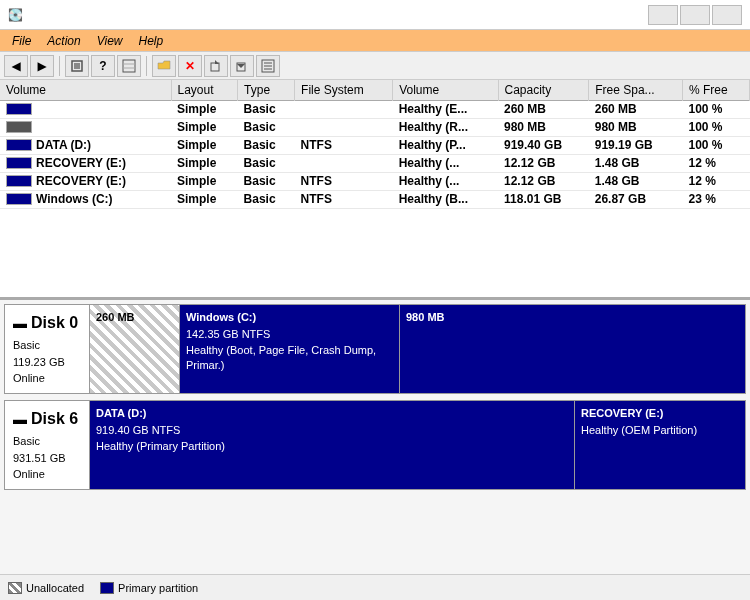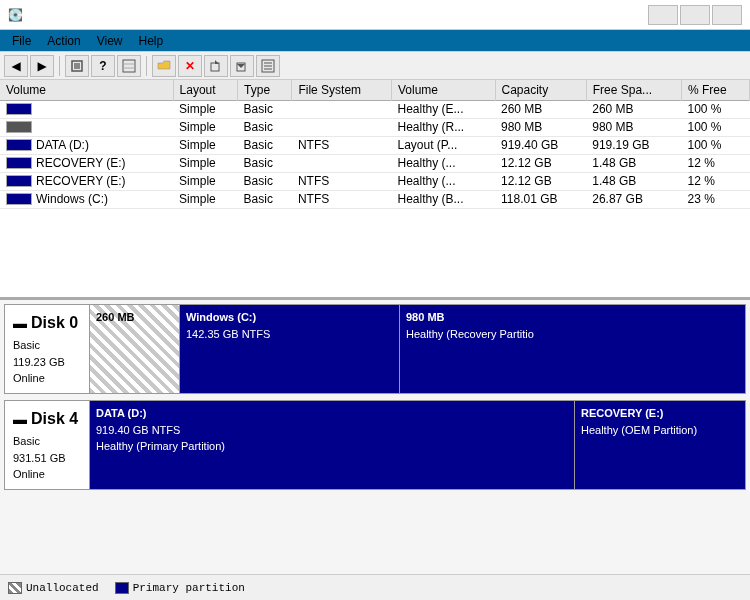--- a/index.html
+++ b/index.html
@@ -40,26 +40,27 @@
       width: 30px; height: 20px;
       background: #e8e8e8;
       border: 1px solid #bbb;
       font-size: 11px;
       display: flex; align-items: center; justify-content: center;
       cursor: pointer;
     }
 
     
     .menu-bar {
-      background: #0369a1;
+      background: #fdba74;
       height: 22px;
       display: flex;
       align-items: center;
       padding: 0 4px;
       border-bottom: 1px solid #ccc;
+      font-style: italic;
     }
     .menu-item {
       padding: 2px 8px;
       cursor: pointer;
       font-size: 12px;
     }
 
     
     .toolbar {
       background: #f0f0f0;
@@ -110,20 +111,21 @@
       border-right: 1px solid #ccc;
       font-weight: normal;
       white-space: nowrap;
       height: 20px;
     }
     tbody td {
       padding: 1px 6px;
       border-bottom: 1px solid #e8e8e8;
       white-space: nowrap;
       height: 18px;
+      font-weight: bold;
     }
     .vol-name {
       display: flex; align-items: center; gap: 4px;
     }
     .vol-bar {
       width: 26px; height: 12px;
       display: inline-block;
     }
 
     
@@ -203,21 +205,20 @@
     
     .legend {
       display: flex;
       align-items: center;
       padding: 6px 8px;
       gap: 16px;
       border-top: 1px solid #ccc;
       background: #f0f0f0;
       height: 26px;
       font-size: 11px;
-      font-family: Liberation Mono, monospace;
     }
     .legend-item {
       display: flex; align-items: center; gap: 4px;
     }
     .legend-box {
       width: 14px; height: 12px; border: 1px solid #666;
     }
     .legend-unalloc {
       background: repeating-linear-gradient(
         45deg,
@@ -353,21 +354,21 @@
           <tr>
             <td>
               <div class="vol-name">
                 <span class="vol-bar" style="background: rgb(0, 0, 139); border: 1px solid rgb(170, 170, 170);"></span>
                 <span>DATA (D:)</span>
               </div>
             </td>
             <td>Simple</td>
             <td>Basic</td>
             <td>NTFS</td>
-            <td>Layout (P...</td>
+            <td>Healthy (P...</td>
             <td>919.40 GB</td>
             <td>919.19 GB</td>
             <td>100 %</td>
           </tr>
           <tr>
             <td>
               <div class="vol-name">
                 <span class="vol-bar" style="background: rgb(0, 0, 139); border: 1px solid rgb(170, 170, 170);"></span>
                 <span>RECOVERY (E:)</span>
               </div>
@@ -425,32 +426,32 @@
   <div>119.23 GB</div>
   <div>Online</div>
         </div>
         <div class="disk-partitions">
           <div class="partition partition-efi" style="flex: 0 0 90px;">
             <div style="font-weight:bold;margin-bottom:2px;">260 MB</div>
           </div>
           <div class="partition partition-windows" style="flex: 0 0 220px;">
             <div style="font-weight:bold;margin-bottom:2px;">Windows  (C:)</div>
             <div>142.35 GB NTFS</div>
+            <div>Healthy (Boot, Page File, Crash Dump, Primar.)</div>
           </div>
           <div class="partition partition-recovery-0" style="flex: 1 1 0%;">
             <div style="font-weight:bold;margin-bottom:2px;">980 MB</div>
-            <div>Healthy (Recovery Partitio</div>
           </div>
         </div>
       </div>
       <div class="disk-row">
         <div class="disk-label">
           <div style="display:flex;align-items:center;gap:4px;margin-bottom:2px;">
     <span style="font-size:14px;">▬</span>
-    <b>Disk 4</b>
+    <b>Disk 6</b>
   </div>
   <div>Basic</div>
   <div>931.51 GB</div>
   <div>Online</div>
         </div>
         <div class="disk-partitions">
           <div class="partition partition-data" style="flex: 1 1 0%;">
             <div style="font-weight:bold;margin-bottom:2px;">DATA  (D:)</div>
             <div>919.40 GB NTFS</div>
             <div>Healthy (Primary Partition)</div>

